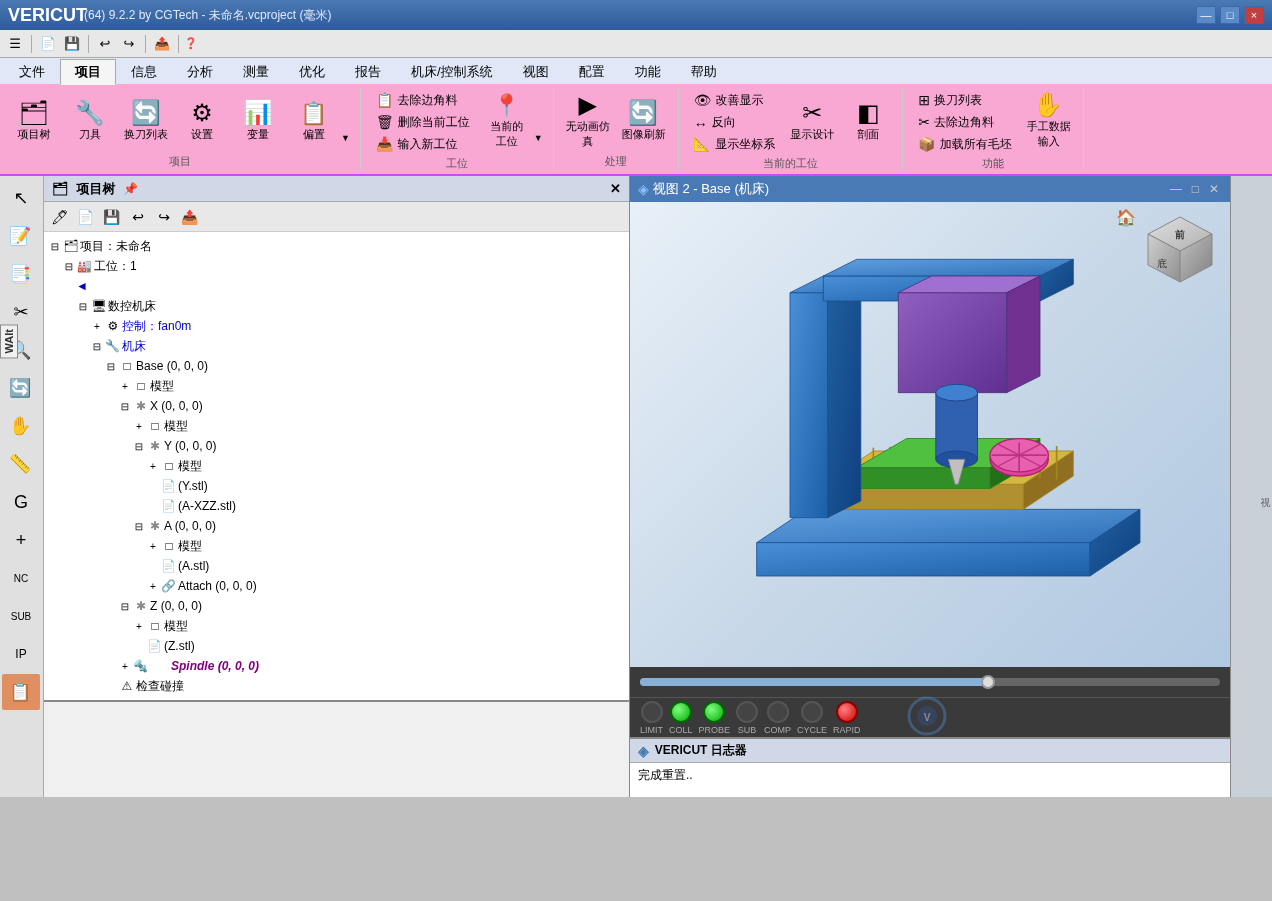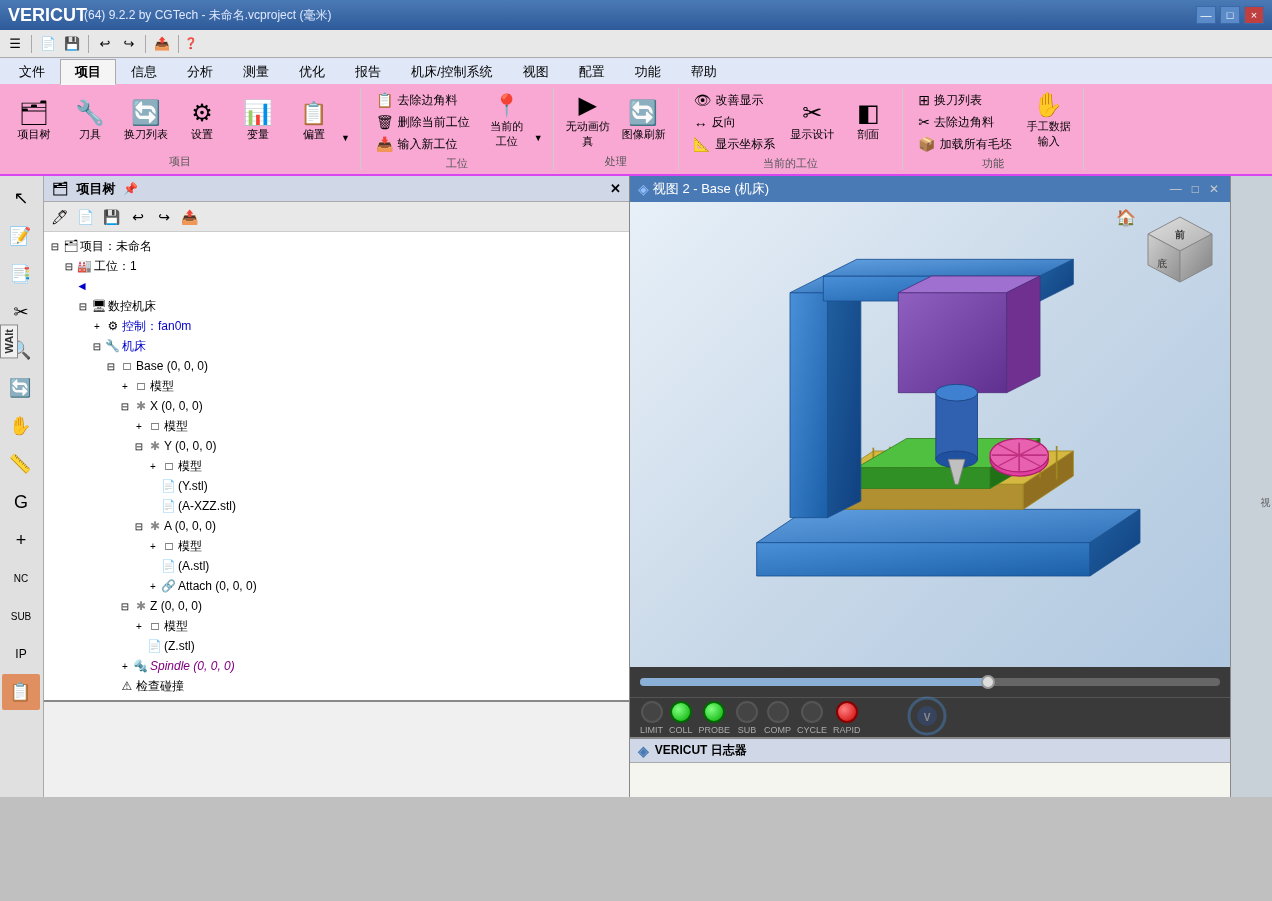--- a/index.html
+++ b/index.html
@@ -244,21 +244,21 @@
       align-items: center;
       height: 20px;
       cursor: pointer;
       padding-right: 4px;
       font-size: 12px;
     }
     .tree-toggle { width: 14px; text-align: center; font-size: 10px; flex-shrink: 0; }
     .tree-icon { width: 18px; text-align: center; font-size: 12px; flex-shrink: 0; }
     .tree-label { font-size: 12px; color: #000; }
     .tree-label.blue { color: #0000cc; }
-    .tree-label.purple-italic { color: #800080; font-style: italic; font-weight: normal; }
+    .tree-label.purple-italic { color: #800080; font-style: italic; font-weight: bold; margin-left: 21px; }
 
     
     #bottom-panel {
       flex: 1;
       background: #f0f0f0;
     }
 
     
     #viewport-area {
       flex: 1;
@@ -969,19 +969,22 @@
           <text x="40" y="25" text-anchor="middle" font-size="10" fill="#ffffff" font-weight="bold">V</text>
         </svg>
       </div>
     </div>
 
     <div id="log-panel">
       <div id="log-header">
         <span id="log-icon">◈</span>
         <span>VERICUT 日志器</span>
       </div>
+      <div id="log-content">
+        <span>完成重置..</span>
+      </div>
     </div>
   </div>
 
   <div id="right-panel-hint">
     <span>视</span>
   </div>
 </div>
 
 </body></html>

